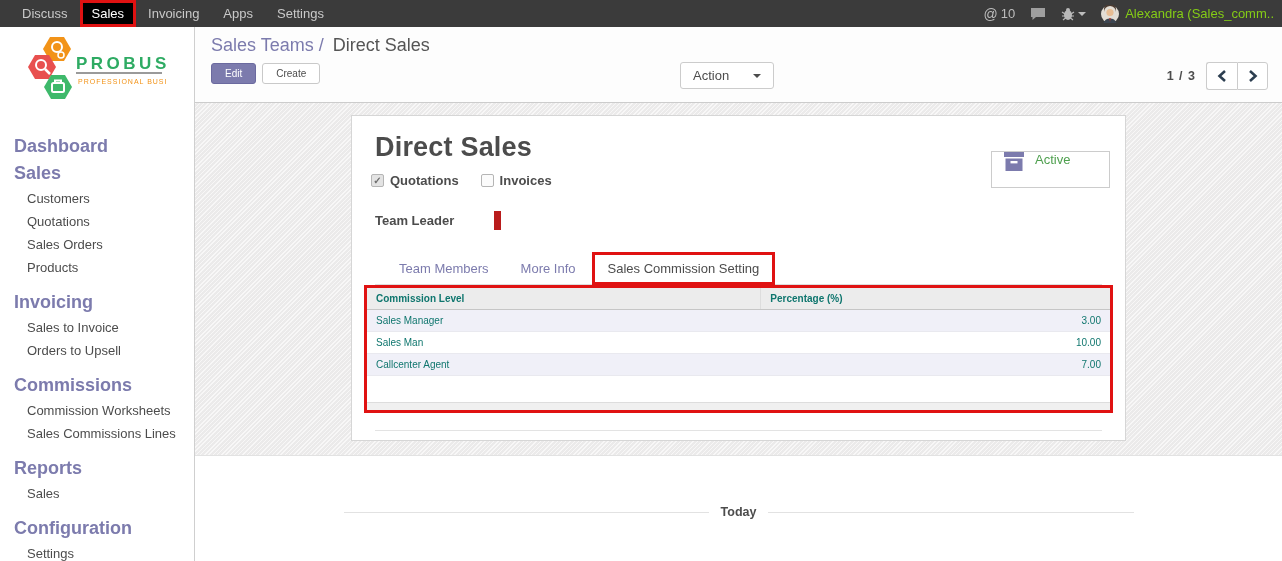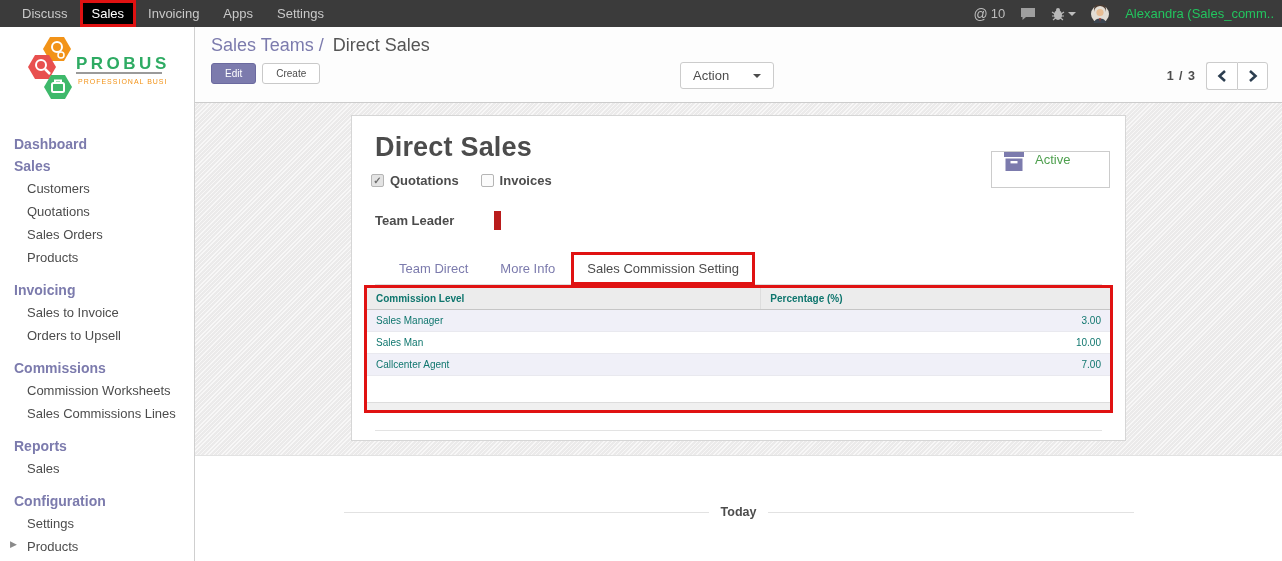--- a/index.html
+++ b/index.html
@@ -9,30 +9,30 @@
   
   .topbar { height:27px; background:#3b3b3b; display:flex; align-items:stretch; font-size:13px; color:#c9c9c9; }
   .topnav-menu { display:flex; align-items:stretch; padding-left:10px; }
   .nav-item { padding:0 12px; line-height:27px; cursor:pointer; }
   .nav-item.active { background:#000; color:#fff; border:3px solid #e01212; line-height:21px; padding:0 9px; }
   .topbar-right { margin-left:auto; display:flex; align-items:center; gap:15px; padding-right:8px; }
   .mention { display:flex; align-items:center; gap:3px; color:#bdbdbd; }
   .mention .at { font-size:14px; }
   .icon-btn { display:flex; align-items:center; gap:3px; }
   .caret-sm { width:0; height:0; border-left:4px solid transparent; border-right:4px solid transparent; border-top:4px solid #bdbdbd; display:inline-block; }
-  .user-menu { display:flex; align-items:center; gap:16px; color:#22c55e; }
+  .user-menu { display:flex; align-items:center; gap:6px; color:#84cc16; }
 
   
   .main-wrap { display:flex; height:534px; }
   .sidebar { width:195px; min-width:195px; background:#fff; border-right:1px solid #cfcfcf; overflow:hidden; }
   .main { flex:1; display:flex; flex-direction:column; position:relative; }
 
   
   .logo-box { padding:10px 0 14px 28px; }
-  .sb-heading { font-weight:bold; color:#7c7bad; font-size:14px; padding:3px 0 3px 14px; cursor:pointer; }
+  .sb-heading { font-weight:bold; color:#7c7bad; font-size:18px; padding:3px 0 3px 14px; cursor:pointer; }
   .sb-heading.sectioned { margin-top:10px; }
   .sb-item { font-size:13px; color:#4c4c4c; padding:4px 0 4px 27px; cursor:pointer; position:relative; }
   .sb-item .arrow { position:absolute; left:10px; top:4px; color:#8a8a8a; font-size:9px; }
 
   
   .controlbar { height:76px; background:#fdfdfd; border-bottom:1px solid #ccc; position:relative; padding:8px 0 0 16px; }
   .breadcrumb { font-size:18px; }
   .bc-link { color:#7c7bad; cursor:pointer; }
   .bc-current { color:#555; margin-left:4px; }
   .btn-row { margin-top:7px; display:flex; gap:6px; }
@@ -225,21 +225,21 @@
             <label class="cb">
               <span class="cb-box"></span>
               <span>Invoices</span>
             </label>
           </div>
         <div class="field-row">
           <div class="field-label">Team Leader</div>
           <div class="field-value"></div>
         </div>
         <div class="tabs" id="tabs">
-            <div class="tab">Team Direct</div>
+            <div class="tab">Team Members</div>
             <div class="tab">More Info</div>
             <div class="tab active">Sales Commission Setting</div>
           </div>
         <div class="table-box">
           <table>
             <thead>
                 <tr id="thead-row">
                   <th>Commission Level</th>
                   <th>Percentage (%)</th>
                 </tr>

